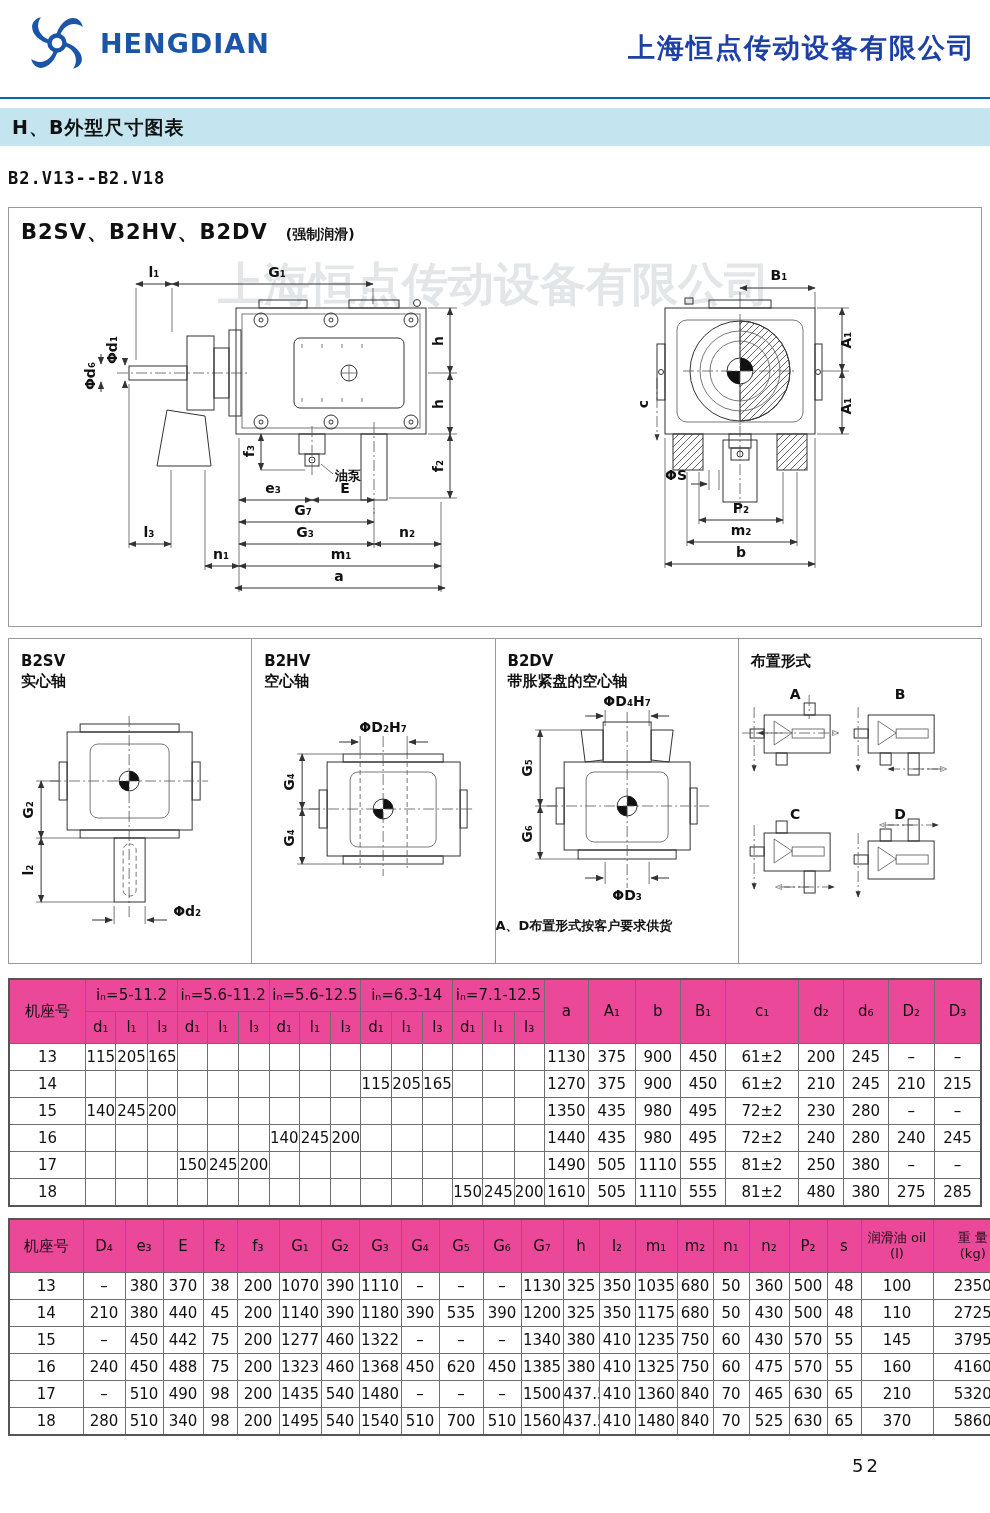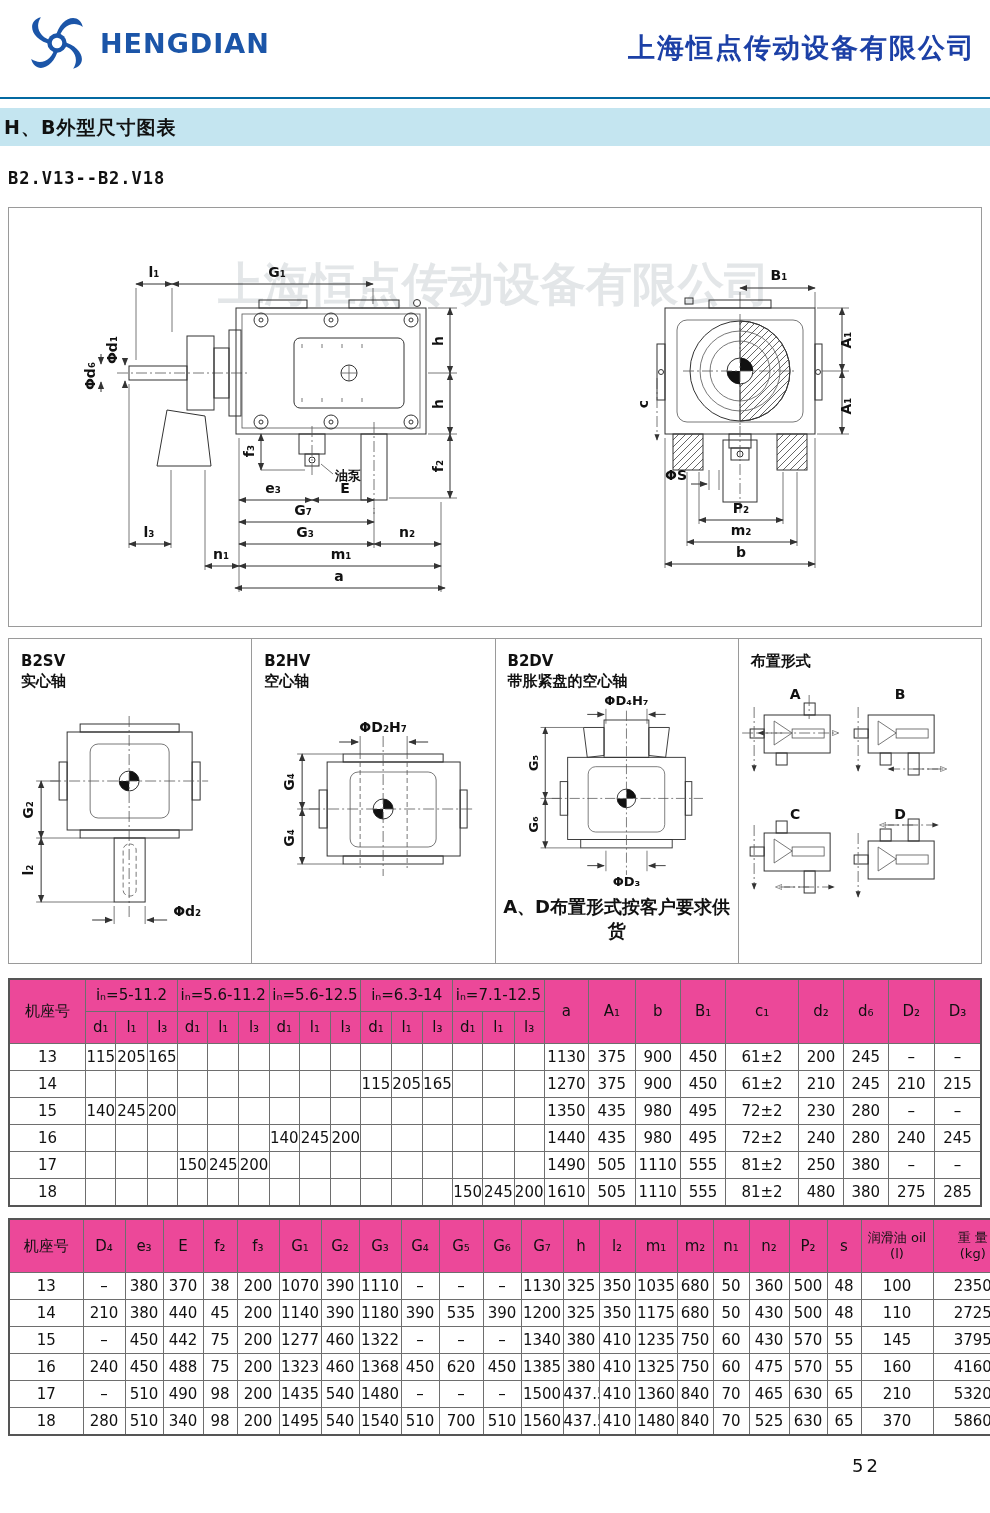--- a/index.html
+++ b/index.html
@@ -4,31 +4,31 @@
 <style>
   html,body{margin:0;padding:0;background:#fff;}
   body{width:990px;height:1513px;position:relative;font-family:"DejaVu Sans","Liberation Sans",sans-serif;color:#111;overflow:hidden;}
   .abs{position:absolute;}
   
   .hdr{top:0;left:0;width:990px;height:97px;border-bottom:2px solid #0369a1;background:#fff;}
   .logo{left:28px;top:14px;display:flex;align-items:center;gap:14px;}
   .logo-text{color:#1b55a8;font-size:27px;font-weight:bold;letter-spacing:1px;}
   .company{right:14px;top:30px;color:#1c40a6;font-size:27px;font-weight:bold;letter-spacing:2px;}
   
-  .titlebar{top:108px;left:0;width:990px;height:38px;background:#c4e5f0;font-size:19px;font-weight:bold;line-height:38px;padding-left:4px;box-sizing:border-box;letter-spacing:1px;}
+  .titlebar{top:108px;left:0;width:990px;height:38px;background:#c4e5f0;font-size:19px;font-weight:bold;line-height:38px;padding-left:12px;box-sizing:border-box;letter-spacing:1px;}
   .model{top:168px;left:8px;font-family:"DejaVu Sans Mono","Liberation Mono",monospace;font-size:17px;font-weight:bold;letter-spacing:1px;}
   
   .drawbox{top:207px;left:8px;width:972px;height:418px;border:1px solid #9a9a9a;background:#fff;}
   .drawtitle{left:12px;top:10px;font-size:21px;font-weight:bold;letter-spacing:1px;}
   .drawtitle .sub{font-size:14px;font-weight:bold;margin-left:18px;letter-spacing:0;}
   .panels{top:638px;left:8px;width:972px;height:324px;border:1px solid #9a9a9a;display:flex;}
   .panel{flex:1;border-right:1px solid #9a9a9a;position:relative;display:flex;flex-direction:column;box-sizing:border-box;}
   .panel:last-child{border-right:none;}
   .ptitle{font-size:15px;font-weight:bold;margin:12px 0 0 12px;line-height:1.35;white-space:pre-line;}
-  .pnote{font-size:18px;font-weight:bold;text-align:center;margin-top:auto;margin-bottom:20px;}
+  .pnote{font-size:13px;font-weight:bold;margin-top:auto;margin-bottom:28px;}
   
   table{border-collapse:collapse;table-layout:fixed;background:#fff;}
   #t1{top:978px;left:8px;width:974px;}
   #t2{top:1218px;left:8px;width:974px;}
   th,td{border:1px solid #6e6e6e;text-align:center;vertical-align:middle;padding:0;overflow:hidden;}
   th{background:#ec4899;font-weight:normal;font-size:15px;white-space:pre-line;line-height:1.25;}
   #t1 thead tr:first-child th{height:31px;}
   #t1 thead tr:last-child th{height:31px;}
   #t2 thead th{height:52px;}
   #t2 thead th:nth-child(22),#t2 thead th:nth-child(23){font-size:13px;}
@@ -248,20 +248,23 @@
       <line class="thin" x1="656" y1="230" x2="656" y2="360"></line>
       <line class="thin" x1="806" y1="230" x2="806" y2="360"></line>
       <line class="ln" x1="690" y1="312" x2="774" y2="312" marker-start="url(#ar1)" marker-end="url(#ar1)"></line>
       <text class="dim" x="732" y="305" text-anchor="middle">P₂</text>
       <line class="ln" x1="678" y1="334" x2="788" y2="334" marker-start="url(#ar1)" marker-end="url(#ar1)"></line>
       <text class="dim" x="732" y="327" text-anchor="middle">m₂</text>
       <line class="ln" x1="656" y1="356" x2="806" y2="356" marker-start="url(#ar1)" marker-end="url(#ar1)"></line>
       <text class="dim" x="732" y="349" text-anchor="middle">b</text>
     </g>
   </svg>
+  <div class="abs drawtitle">
+    <span>B2SV、B2HV、B2DV</span><span class="sub">(强制润滑)</span>
+  </div>
 </div>
 
 <div class="abs panels">
 
   <div class="panel">
     <div class="ptitle">B2SV
 实心轴</div>
     <svg width="100%" height="262" viewBox="0 0 240 262">
       <defs>
           <marker id="ar2" viewBox="0 0 10 10" refX="9" refY="5" markerWidth="8" markerHeight="8" orient="auto-start-reverse">

